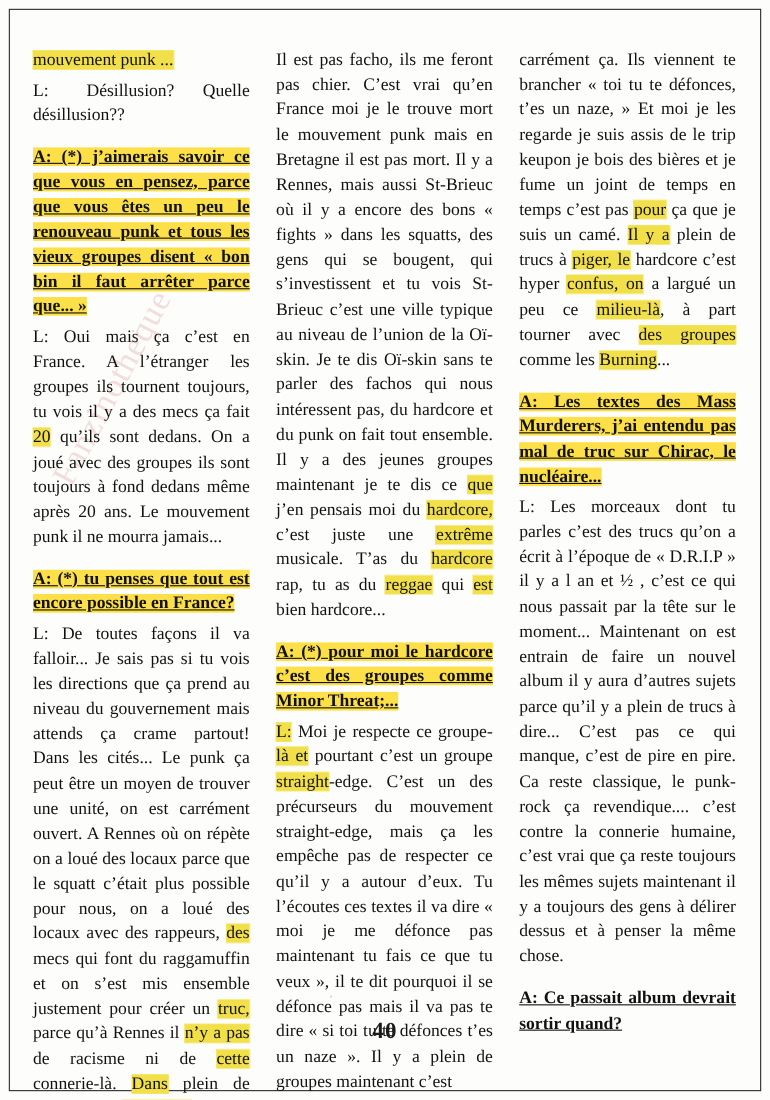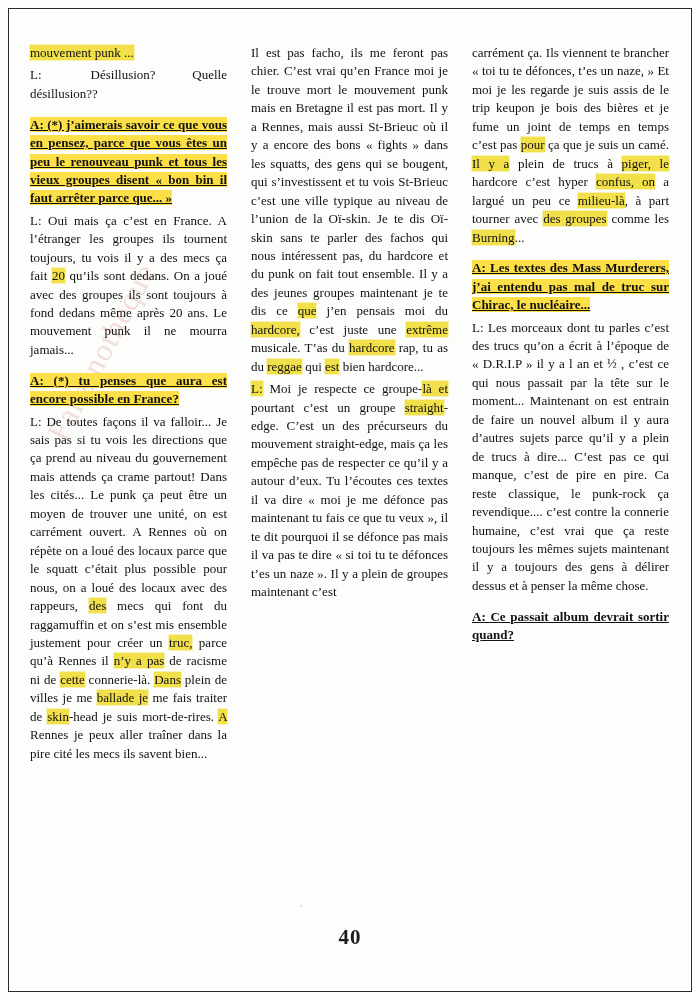--- a/index.html
+++ b/index.html
@@ -31,21 +31,21 @@
     top: 44px;
     width: 640px;
     height: 840px;
     display: flex;
     gap: 24px;
     box-sizing: border-box;
   }
   .col {
     width: 197px;
     font-family: "Liberation Serif", serif;
-    font-size: 13px;
+    font-size: 16px;
     line-height: 1.42;
     color: #111;
     text-align: justify;
     text-justify: inter-word;
     hyphens: auto;
   }
   .para {
     margin: 0 0 0.30em 0;
     text-align: justify;
   }
@@ -112,28 +112,29 @@
 
   <div class="columns">
 
     <div class="col">
       <p class="para"><span class="hl">mouvement punk ...</span></p>
       <p class="para"><span class="speaker">L:</span>&nbsp;&nbsp;&nbsp;&nbsp;Désillusion?&nbsp;&nbsp;&nbsp;Quelle désillusion??</p>
 
       <p class="para gap q"><span class="hl-q">A: (*) j’aimerais savoir ce que vous en pensez, parce que vous êtes un peu le renouveau punk et tous les vieux groupes disent « bon bin il faut arrêter parce que... »</span></p>
       <p class="para">L: Oui mais ça c’est en France. A l’étranger les groupes ils tournent toujours, tu vois il y a des mecs ça fait <span class="hl">20</span> qu’ils sont dedans. On a joué avec des groupes ils sont toujours à fond dedans même après 20 ans. Le mouvement punk il ne mourra jamais...</p>
 
-      <p class="para gap q"><span class="hl-q">A: (*) tu penses que aura est encore possible en France?</span></p>
+      <p class="para gap q"><span class="hl-q">A: (*) tu penses que tout est encore possible en France?</span></p>
       <p class="para">L: De toutes façons il va falloir... Je sais pas si tu vois les directions que ça prend au niveau du gouvernement mais attends ça crame partout! Dans les cités... Le punk ça peut être un moyen de trouver une unité, on est carrément ouvert. A Rennes où on répète on a loué des locaux parce que le squatt c’était plus possible pour nous, on a loué des locaux avec des rappeurs, <span class="hl">des</span> mecs qui font du raggamuffin et on s’est mis ensemble justement pour créer un <span class="hl">truc,</span> parce qu’à Rennes il <span class="hl">n’y a pas</span> de racisme ni de <span class="hl">cette</span> connerie-là. <span class="hl">Dans</span> plein de villes je me <span class="hl">ballade je</span> me fais traiter de <span class="hl">skin</span>-head je suis mort-de-rires. <span class="hl">A</span> Rennes je peux aller traîner dans la pire cité les mecs ils savent bien...</p>
     </div>
 
     <div class="col">
       <p class="para">Il est pas facho, ils me feront pas chier. C’est vrai qu’en France moi je le trouve mort le mouvement punk mais en Bretagne il est pas mort. Il y a Rennes, mais aussi St-Brieuc où il y a encore des bons « fights » dans les squatts, des gens qui se bougent, qui s’investissent et tu vois St-Brieuc c’est une ville typique au niveau de l’union de la Oï-skin. Je te dis Oï-skin sans te parler des fachos qui nous intéressent pas, du hardcore et du punk on fait tout ensemble. Il y a des jeunes groupes maintenant je te dis ce <span class="hl">que</span> j’en pensais moi du <span class="hl">hardcore,</span> c’est juste une <span class="hl">extrême</span> musicale. T’as du <span class="hl">hardcore</span> rap, tu as du <span class="hl">reggae</span> qui <span class="hl">est</span> bien hardcore...</p>
 
 
+      <p class="para gap q"><span class="hl-q">A: (*) pour moi le hardcore c’est des groupes comme Minor Threat;...</span></p>
       <p class="para"><span class="hl">L:</span> Moi je respecte ce groupe-<span class="hl">là et</span> pourtant c’est un groupe <span class="hl">straight</span>-edge. C’est un des précurseurs du mouvement straight-edge, mais ça les empêche pas de respecter ce qu’il y a autour d’eux. Tu l’écoutes ces textes il va dire « moi je me défonce pas maintenant tu fais ce que tu veux », il te dit pourquoi il se défonce pas mais il va pas te dire « si toi tu te défonces t’es un naze ». Il y a plein de groupes maintenant c’est</p>
     </div>
 
     <div class="col">
       <p class="para">carrément ça. Ils viennent te brancher « toi tu te défonces, t’es un naze, » Et moi je les regarde je suis assis de le trip keupon je bois des bières et je fume un joint de temps en temps c’est pas <span class="hl">pour</span> ça que je suis un camé. <span class="hl">Il y a</span> plein de trucs à <span class="hl">piger, le</span> hardcore c’est hyper <span class="hl">confus, on</span> a largué un peu ce <span class="hl">milieu-là</span>, à part tourner avec <span class="hl">des groupes</span> comme les <span class="hl">Burning</span>...</p>
 
       <p class="para gap q"><span class="hl-q">A: Les textes des Mass Murderers, j’ai entendu pas mal de truc sur Chirac, le nucléaire...</span></p>
       <p class="para">L: Les morceaux dont tu parles c’est des trucs qu’on a écrit à l’époque de « D.R.I.P » il y a l an et ½ , c’est ce qui nous passait par la tête sur le moment... Maintenant on est entrain de faire un nouvel album il y aura d’autres sujets parce qu’il y a plein de trucs à dire... C’est pas ce qui manque, c’est de pire en pire. Ca reste classique, le punk-rock ça revendique.... c’est contre la connerie humaine, c’est vrai que ça reste toujours les mêmes sujets maintenant il y a toujours des gens à délirer dessus et à penser la même chose.</p>
 
       <p class="para gap q">A: Ce passait album devrait sortir quand?</p>

